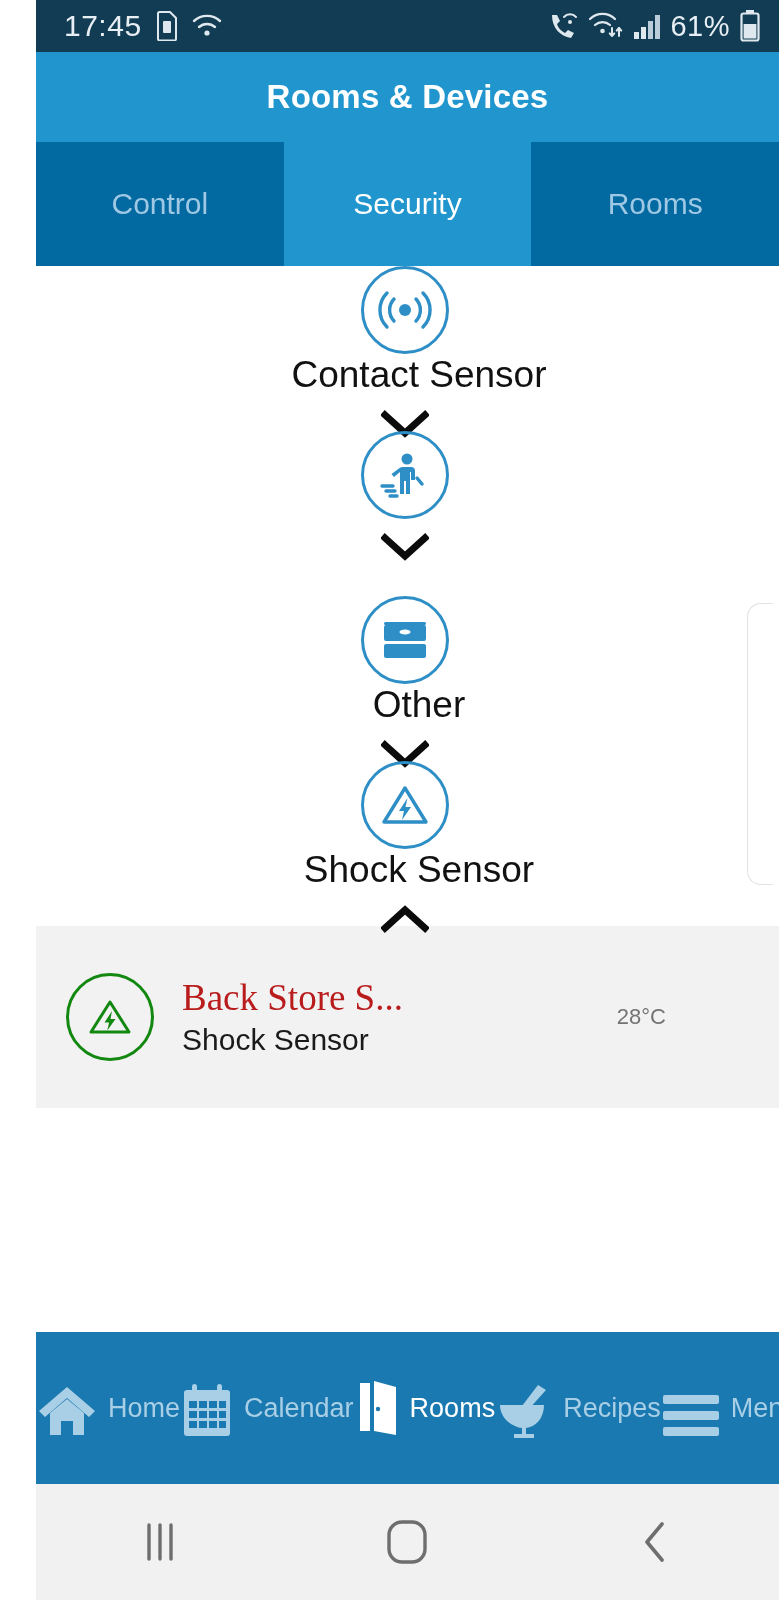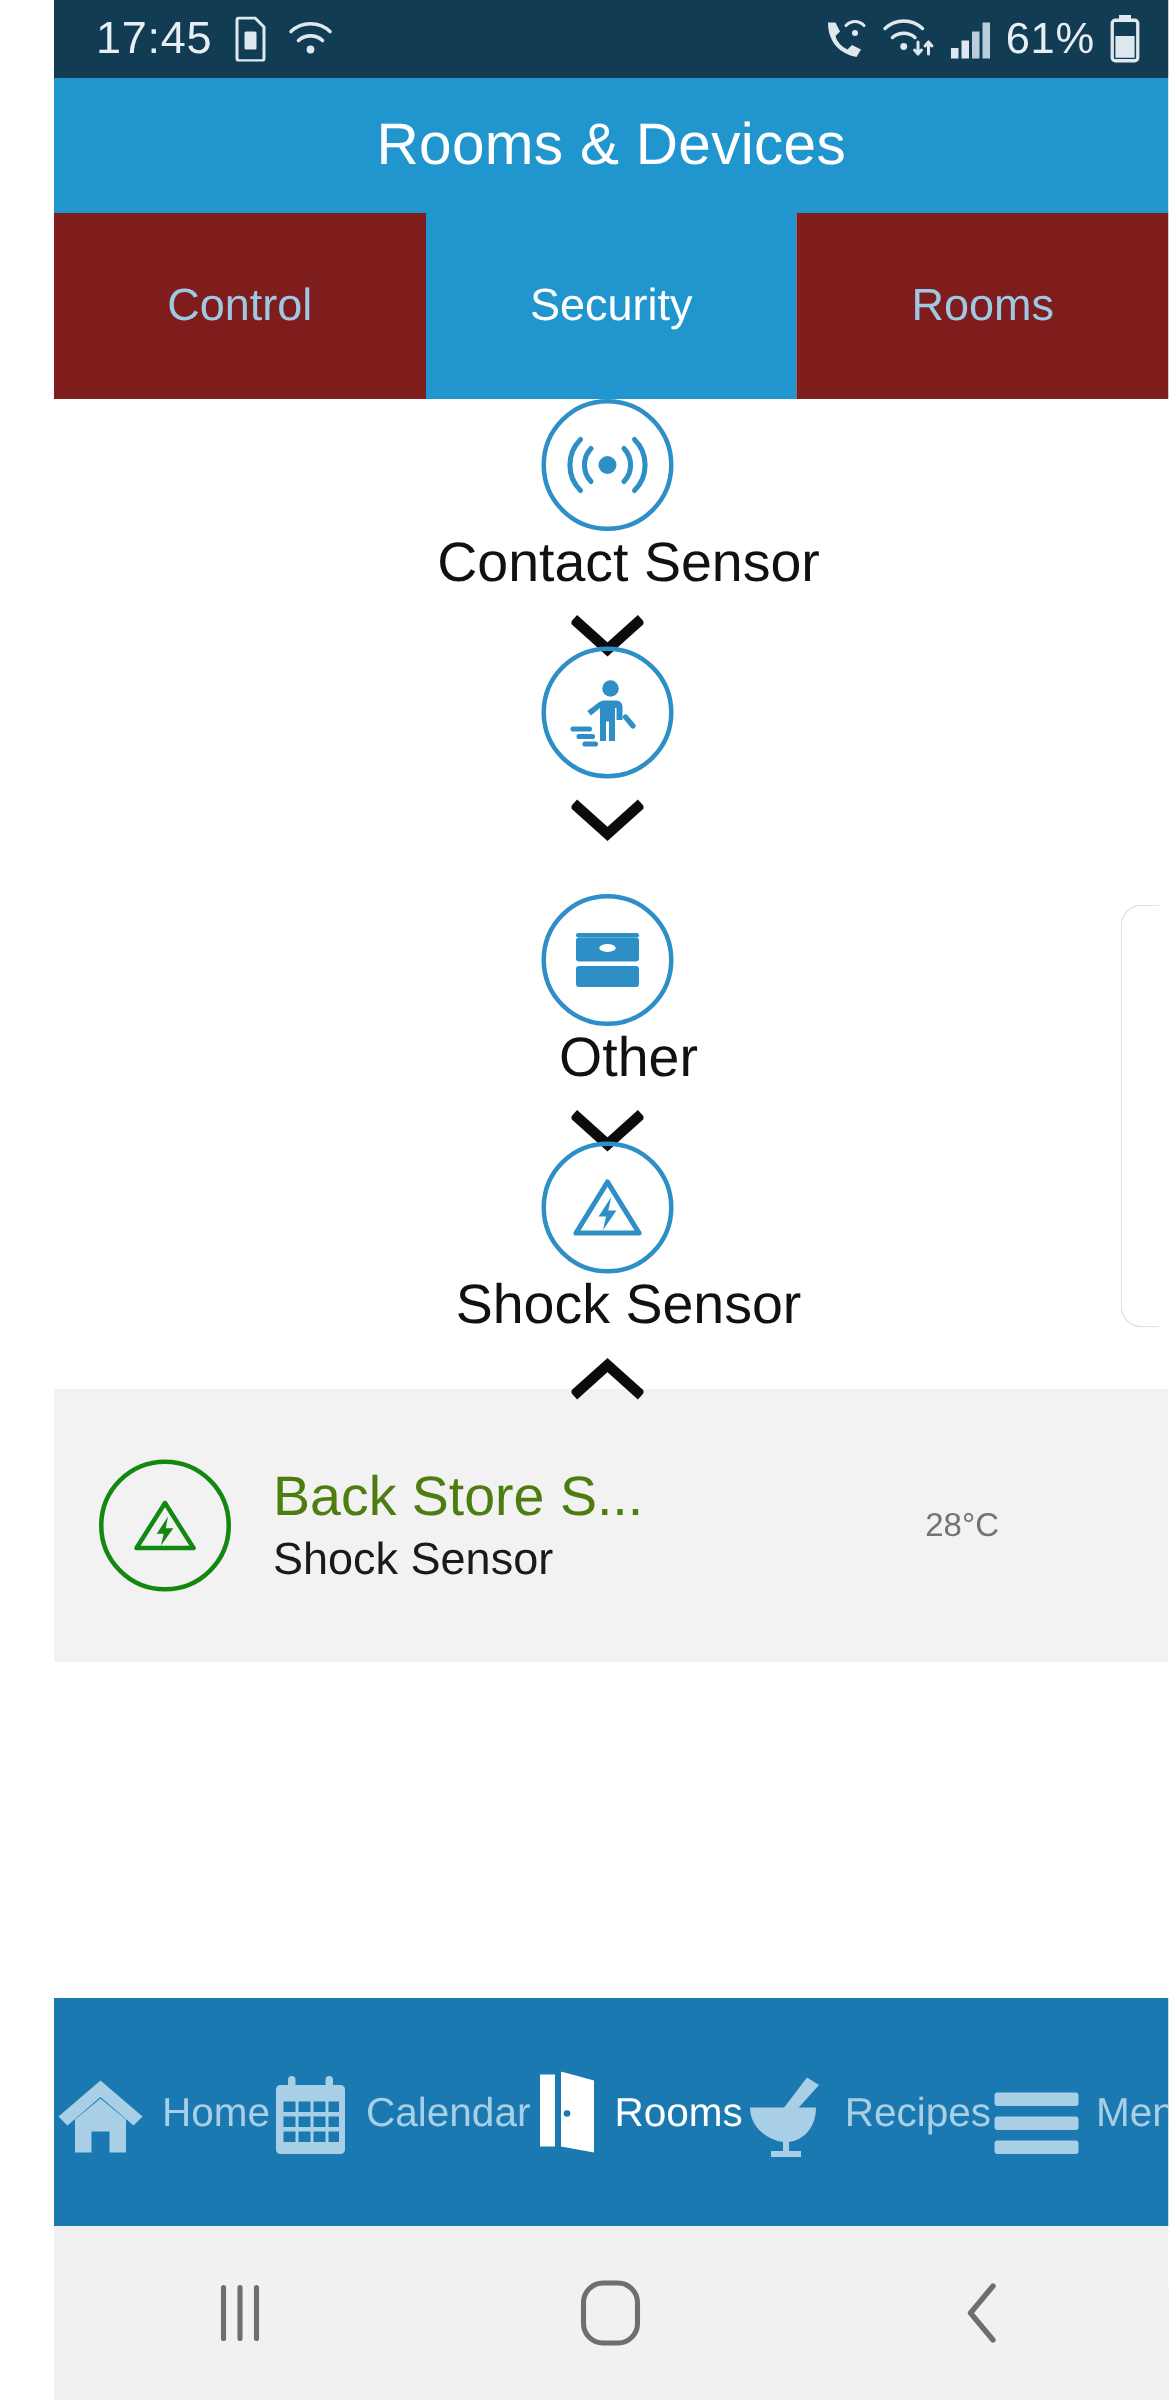--- a/index.html
+++ b/index.html
@@ -21,27 +21,27 @@
   .sb-right { display:flex; align-items:center; gap:9px; }
   .sb-clock { font-size:30px; font-weight:400; letter-spacing:0.5px; color:#e8eff4; }
   .sb-ico { display:flex; align-items:center; }
   .sb-pct { font-size:29px; color:#e8eff4; letter-spacing:0.5px; }
 
   
   .appbar {
     flex:0 0 90px; background:#2196CE;
     display:flex; align-items:center; justify-content:center;
   }
-  .appbar-title { color:#fff; font-size:39px; font-weight:normal; letter-spacing:0.2px; }
+  .appbar-title { color:#fff; font-size:33px; font-weight:bold; letter-spacing:0.2px; }
 
   
   .tabs { flex:0 0 124px; display:flex; }
   .tab {
     flex:1 1 0; display:flex; align-items:center; justify-content:center;
-    background:#7f1d1d; color:#9EC8E4; font-size:30px;
+    background:#0369a1; color:#9EC8E4; font-size:30px;
   }
   .tab.active { background:#2196CE; color:#ffffff; }
 
   
   .list { flex:1 1 auto; position:relative; background:#fff; overflow:hidden; }
 
   .grp-row {
     height:165px; display:flex; align-items:center;
     padding:0 35px 0 30px; background:#fff;flex-direction:column;
   }
@@ -56,21 +56,21 @@
   .dev-row {
     height:182px; display:flex; align-items:center;
     padding:0 35px 0 30px; background:#F2F2F2;
   }
   .dev-icon {
     width:88px; height:88px; border-radius:50%;
     border:3px solid #138810; flex:0 0 88px;
     display:flex; align-items:center; justify-content:center;
   }
   .dev-text { flex:1 1 auto; margin-left:28px; display:flex; flex-direction:column; gap:4px; }
-  .dev-name { font-size:37px; color:#4d7c0f; line-height:1.1; }
+  .dev-name { font-size:37px; color:#b91c1c; line-height:1.1;font-family:Liberation Serif, serif; }
   .dev-sub { font-size:30px; color:#1a1a1a; line-height:1.1; }
   .dev-val { font-size:22px; color:#737373; margin-right:78px; white-space:nowrap; }
 
   .scrollbar {
     position:absolute; right:6px; top:-158px;
     width:26px; height:282px;
     border:1.5px solid #e2e2e2; border-right:none;
     border-radius:14px 0 0 14px;
     pointer-events:auto;
   }

